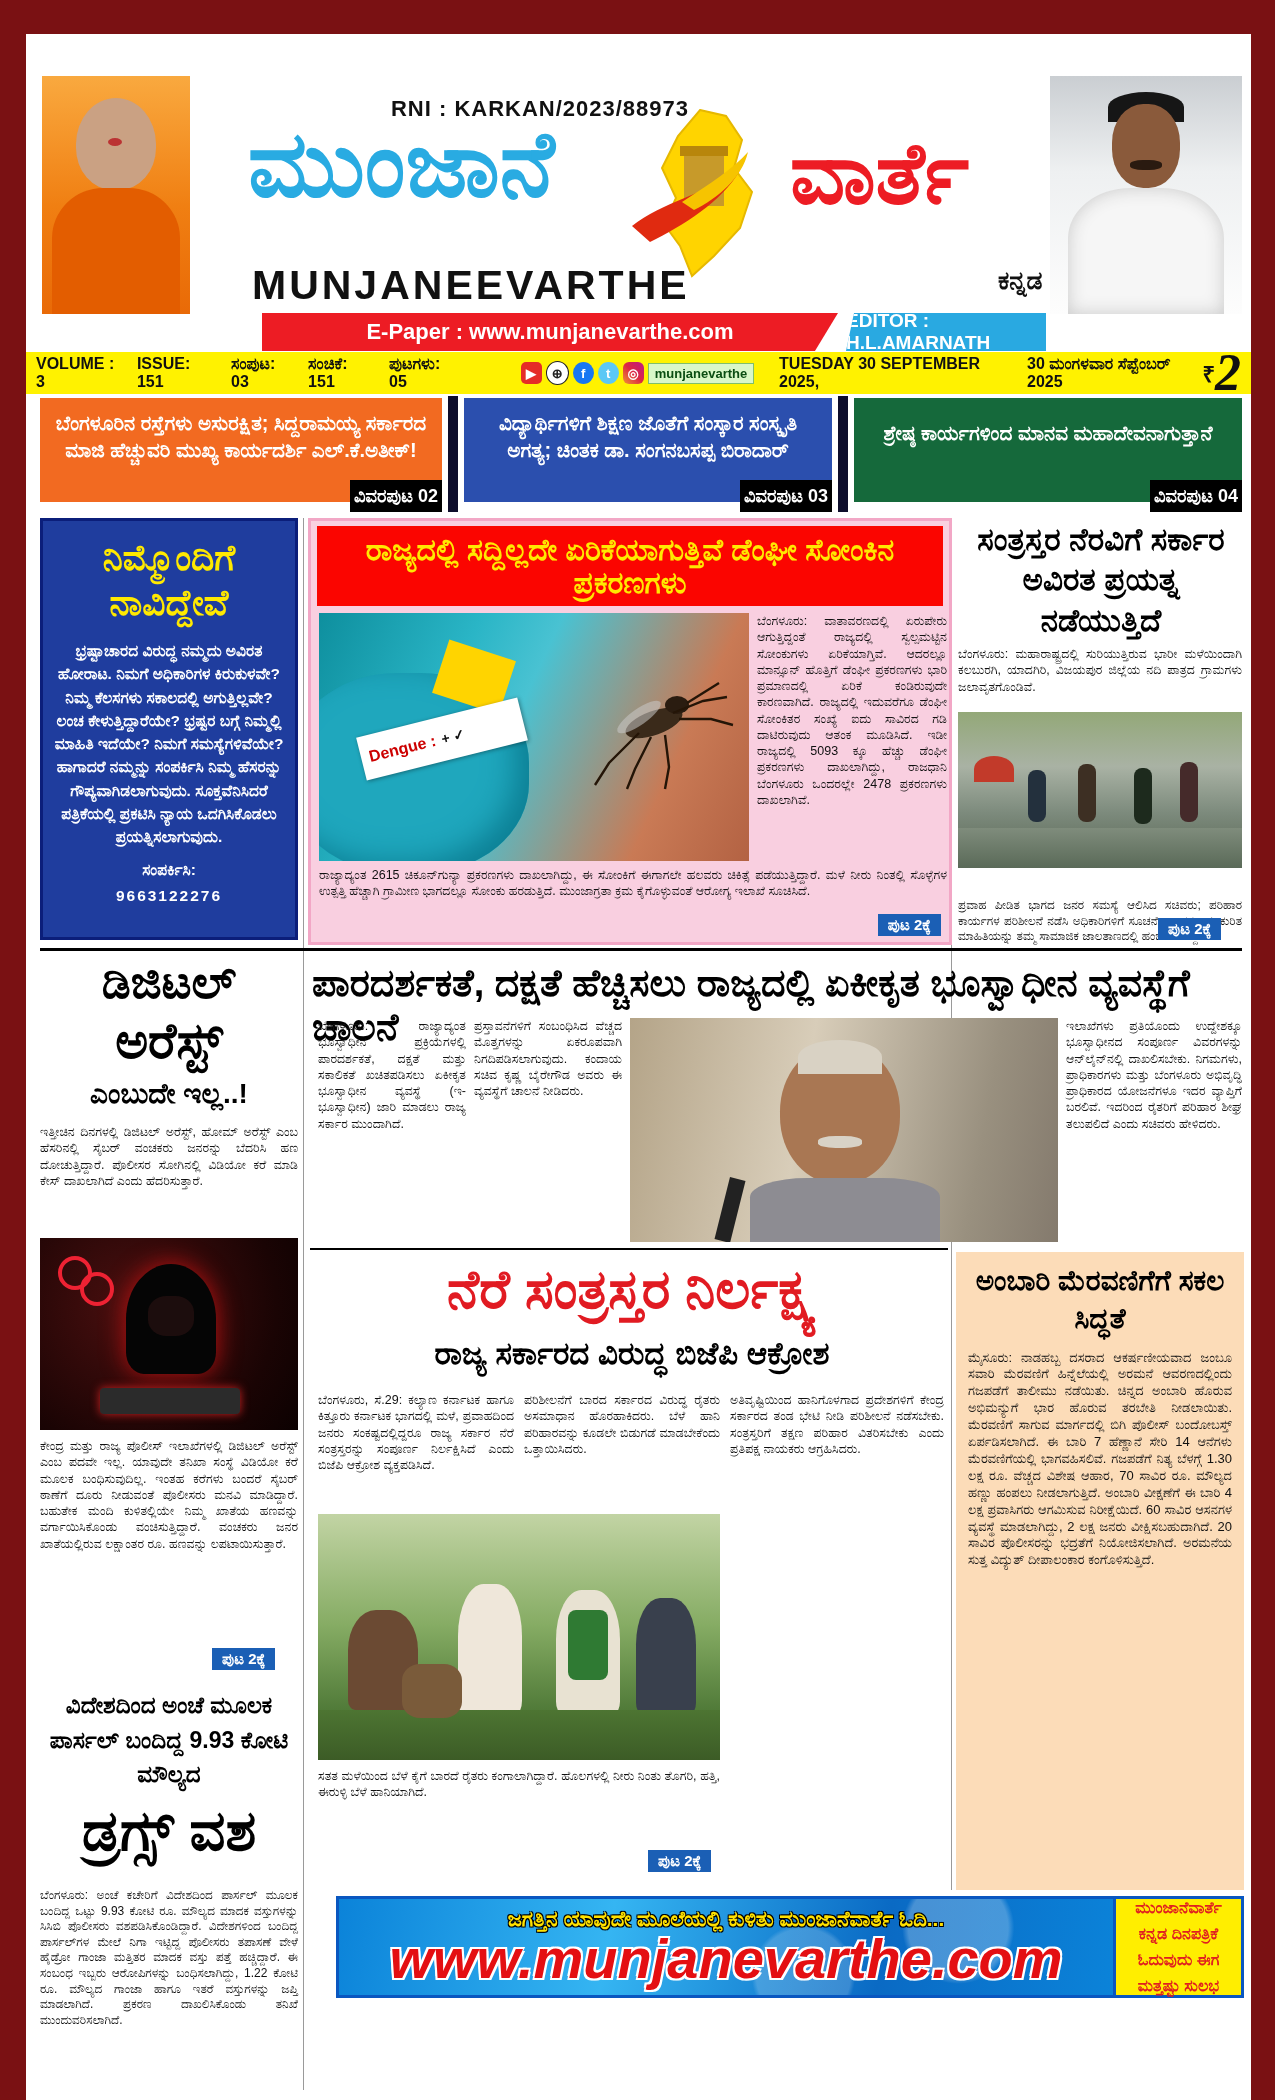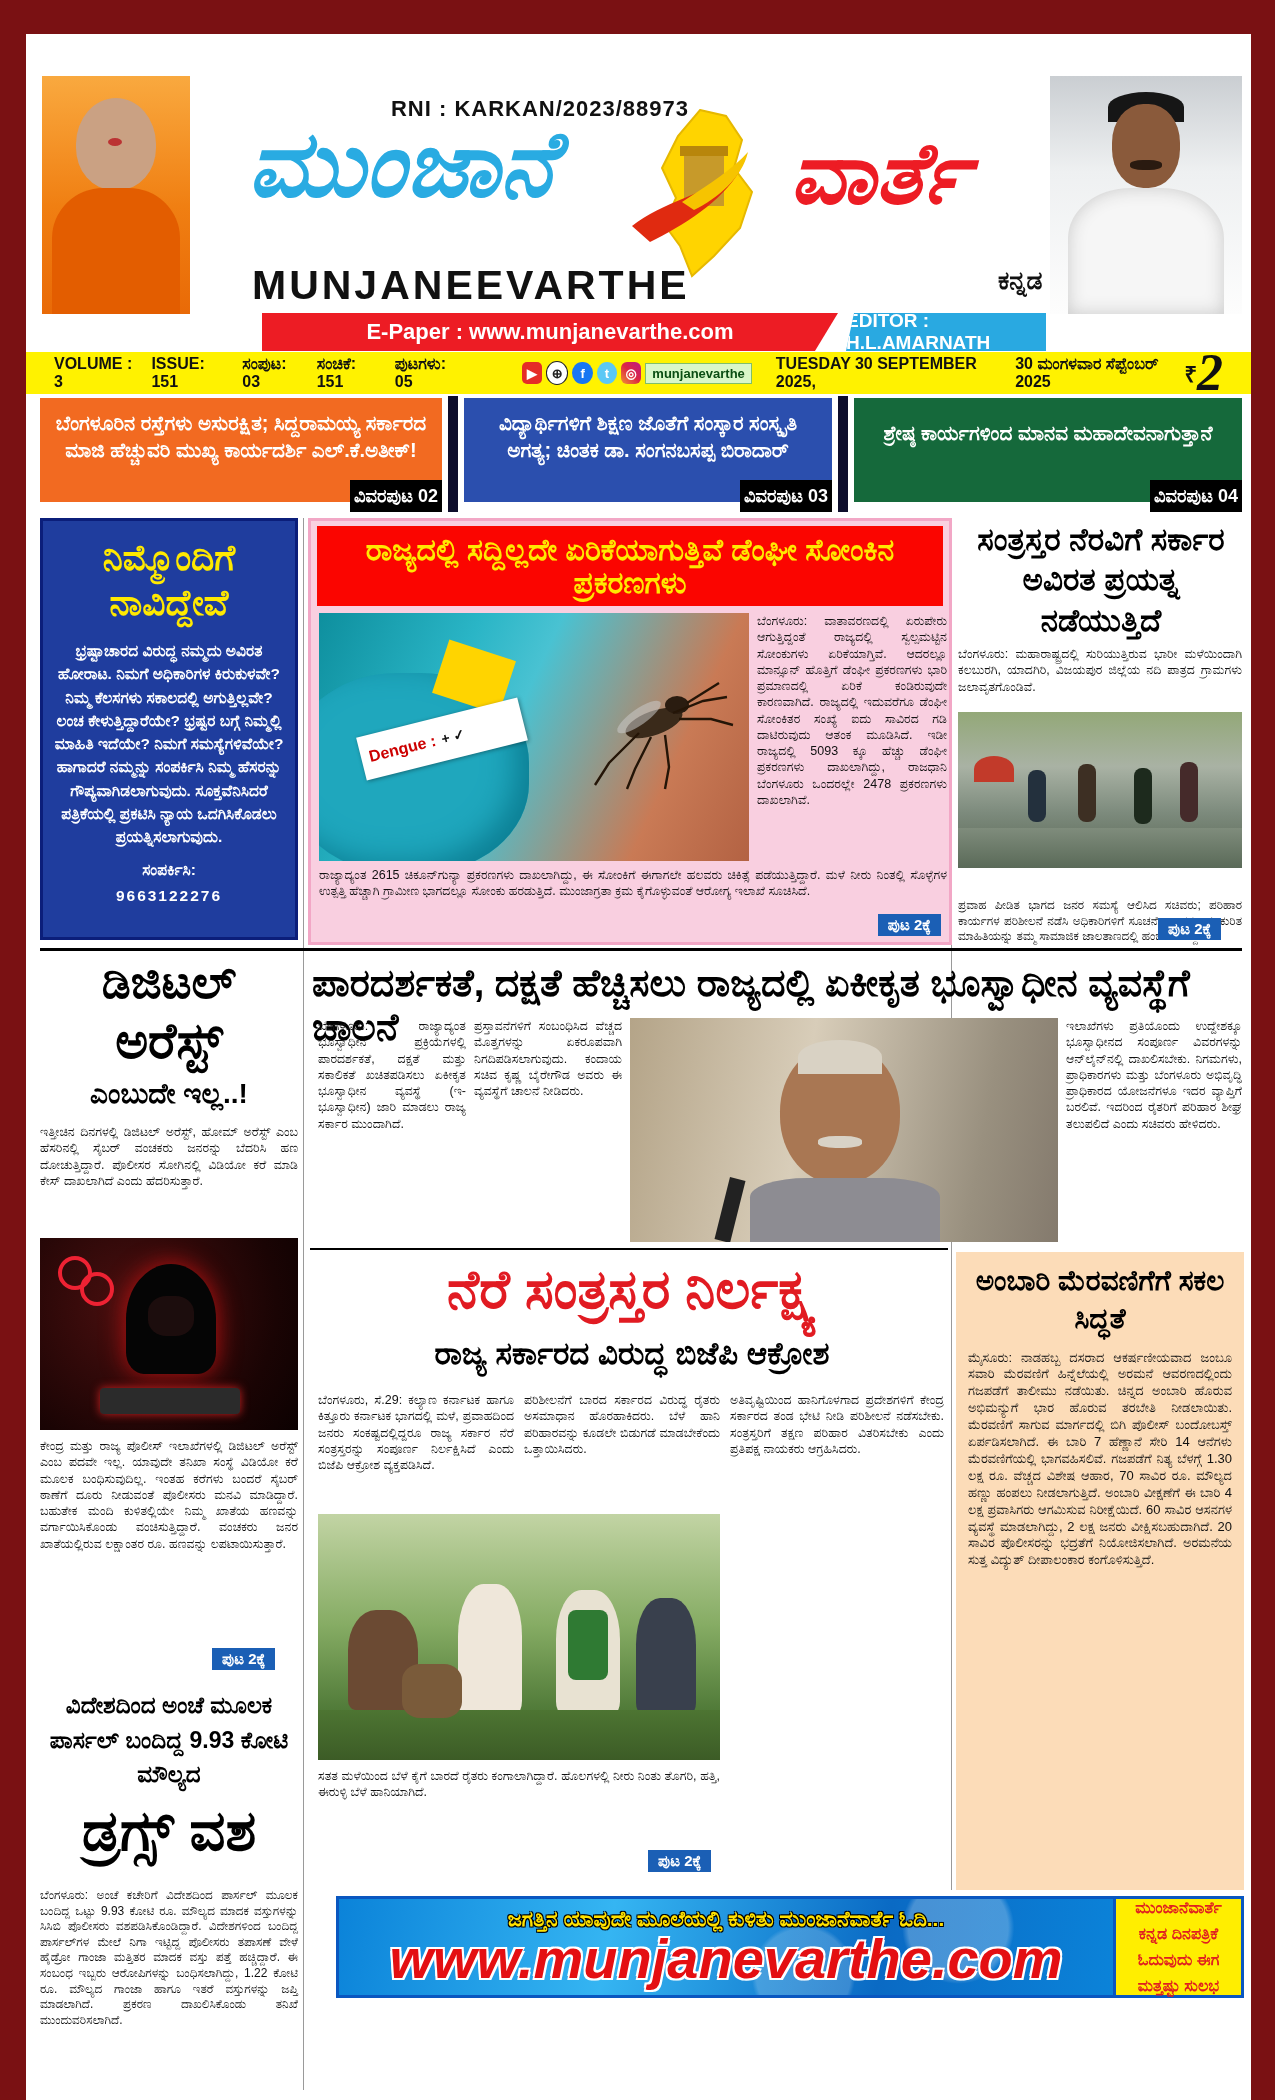--- a/index.html
+++ b/index.html
@@ -2,28 +2,28 @@
 <html><head>
 <meta charset="utf-8">
 <style>
   html,body{margin:0;padding:0;background:#e8e8e8;}
   #page{position:relative;width:1275px;height:2100px;background:#fff;overflow:hidden;
         font-family:"Liberation Sans",sans-serif;color:#111;}
   .abs{position:absolute;}
   .frame{background:#7a1113;}
   
   .rni{font-weight:bold;font-size:22px;text-align:center;letter-spacing:1px;}
-  .logo-kn{font-weight:bold;line-height:1;font-style:italic;}
+  .logo-kn{font-weight:bold;line-height:1;}
   .logo-en{font-weight:bold;font-size:41px;letter-spacing:3px;}
   .tagline{font-weight:bold;font-size:25px;}
   .bar{color:#fff;font-weight:bold;font-size:22px;display:flex;align-items:center;justify-content:center;}
   .bar.red{background:#ed1c24;clip-path:polygon(0 0,100% 0,96% 100%,0 100%);}
   .bar.blue{background:#29a9e1;clip-path:polygon(4% 0,100% 0,100% 100%,0 100%);}
   
-  .infobar{background:#fff200;display:flex;align-items:center;font-weight:bold;font-size:16px;padding:0 28px;box-sizing:border-box;}
+  .infobar{background:#fff200;display:flex;align-items:center;font-weight:bold;font-size:16px;padding:0 10px;box-sizing:border-box;}
   .infobar .sep{width:14px;}
   .icon{display:inline-flex;align-items:center;justify-content:center;width:22px;height:22px;border-radius:4px;
         color:#fff;font-size:13px;font-weight:bold;margin-left:4px;}
   .handle{background:#d9f7c8;color:#0a4d12;font-size:13px;padding:2px 6px;margin-left:4px;border:1px solid #7fbf6a;}
   .rupee-big{font-family:"Liberation Serif",serif;font-style:italic;font-weight:bold;font-size:52px;line-height:1;}
   
   .teaser{color:#fff;font-weight:bold;font-size:20px;text-align:center;padding:12px 14px 30px;box-sizing:border-box;line-height:1.35;}
   .badge-black{position:absolute;right:0;bottom:-10px;background:#000;color:#fff;font-weight:bold;font-size:18px;padding:4px 4px;}
   
   .hl{font-weight:bold;color:#000;}

